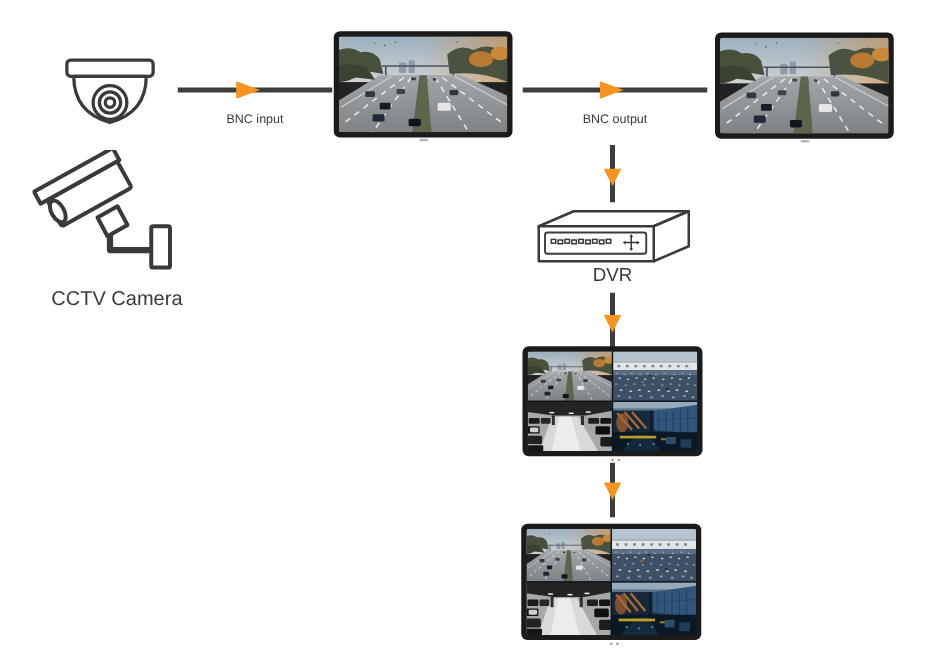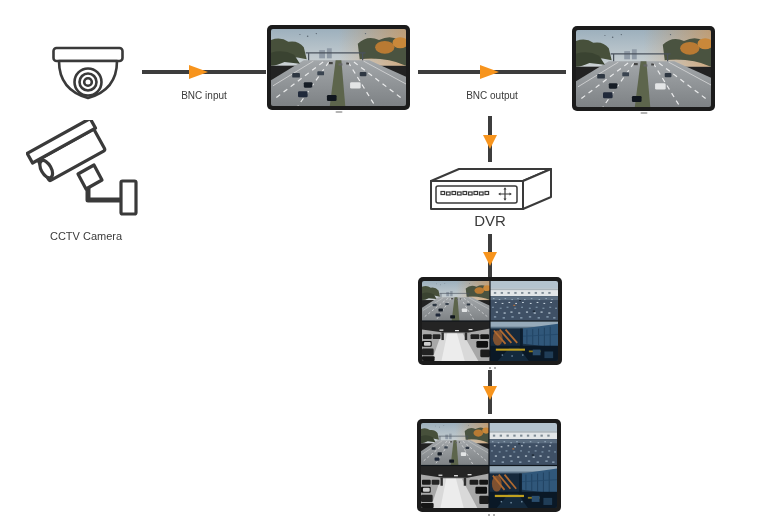--- a/index.html
+++ b/index.html
@@ -5,21 +5,21 @@
   html,body{margin:0;padding:0;background:#fff;}
   .canvas{
     position:relative;width:760px;height:520px;background:var(--background,#fff);
     font-family:"Liberation Sans",sans-serif;overflow:hidden;
   }
   .abs{position:absolute;}
   .diagram-label{
     color:var(--label-color,#3a3a3a);text-align:center;line-height:1.2;
     font-size:10px;white-space:nowrap;
   }
-  .label-lg{font-size:11px;}
+  .label-lg{font-size:16px;text-align:right;}
   
   .conn-line{stroke:var(--connector-dark,#3d3d3d);stroke-width:4;}
   .conn-head{fill:var(--accent-orange,#f7941d);}
   
   .ic{fill:#ffffff;stroke:var(--icon-stroke,#3a3a3a);stroke-linejoin:round;stroke-linecap:round;}
   
   .monitor{
     background:var(--monitor-frame,#1b1b1b);border-radius:5px;padding:4px;
     box-sizing:border-box;
   }

